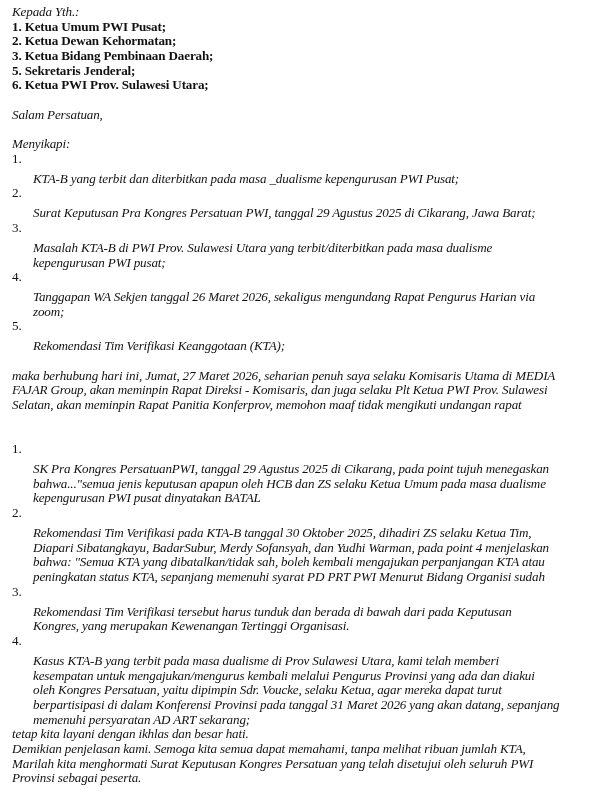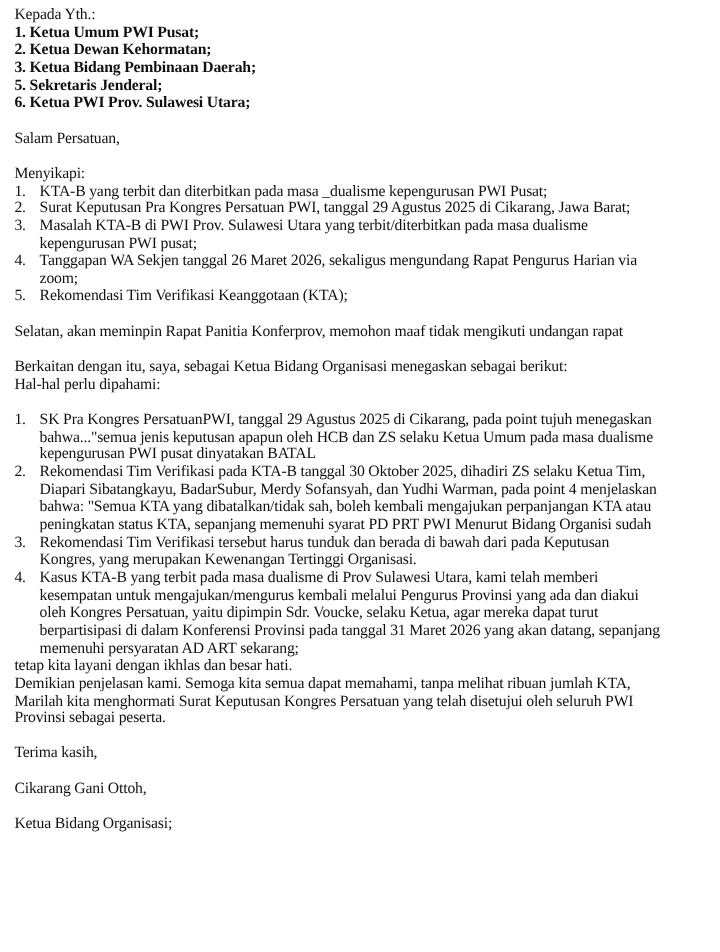--- a/index.html
+++ b/index.html
@@ -2,25 +2,25 @@
 <html><head>
 <meta charset="utf-8">
 <style>
   html, body { margin: 0; padding: 0; background: #ffffff; }
   body {
     width: 600px; height: 793px; overflow: hidden;
     font-family: "Liberation Serif", "DejaVu Serif", serif;
     font-size: 13.1px; line-height: 14.65px; color: #111111;
   }
   .page { position: relative; padding: 5px 0 0 12px; width: 580px; letter-spacing: -0.15px; }
-  .line { white-space: nowrap; }
+  .line { white-space: nowrap; font-style: italic; }
   .blank { height: 14.65px; }
   .item { display: flex; }
   .item .num { width: 21px; flex: none; }
-  .item .txt { flex: 1; }
+  .item .txt { flex: 1; margin-top: 20px; }
   .simple-item { white-space: nowrap; font-weight: bold; }
 </style>
 </head>
 <body>
 
 <div class="page">
   <div class="line">Kepada Yth.:</div>
   <div>
     <div class="simple-item">1. Ketua Umum PWI Pusat;</div>
     <div class="simple-item">2. Ketua Dewan Kehormatan;</div>
@@ -63,27 +63,25 @@
     <div class="item">
       <span class="num">5.</span>
       <span class="txt">
         <div class="line">Rekomendasi Tim Verifikasi Keanggotaan (KTA);</div>
       </span>
     </div>
   </div>
 
   <div class="blank"></div>
   <div>
+    <div class="line">maka berhubung hari ini, Jumat, 27 Maret 2026, seharian penuh saya selaku Komisaris Utama di MEDIA</div>
+    <div class="line">FAJAR Group, akan meminpin Rapat Direksi - Komisaris, dan juga selaku Plt Ketua PWI Prov. Sulawesi</div>
     <div class="line">Selatan, akan meminpin Rapat Panitia Konferprov, memohon maaf tidak mengikuti undangan rapat</div>
   </div>
   <div class="blank"></div>
-  <div>
-    <div class="line">Berkaitan dengan itu, saya, sebagai Ketua Bidang Organisasi menegaskan sebagai berikut:</div>
-    <div class="line">Hal-hal perlu dipahami:</div>
-  </div>
   <div class="blank"></div>
 
   <div>
     <div class="item">
       <span class="num">1.</span>
       <span class="txt">
         <div class="line">SK Pra Kongres PersatuanPWI, tanggal 29 Agustus 2025 di Cikarang, pada point tujuh menegaskan</div>
         <div class="line">bahwa..."semua jenis keputusan apapun oleh HCB dan ZS selaku Ketua Umum pada masa dualisme</div>
         <div class="line">kepengurusan PWI pusat dinyatakan BATAL</div>
       </span>

